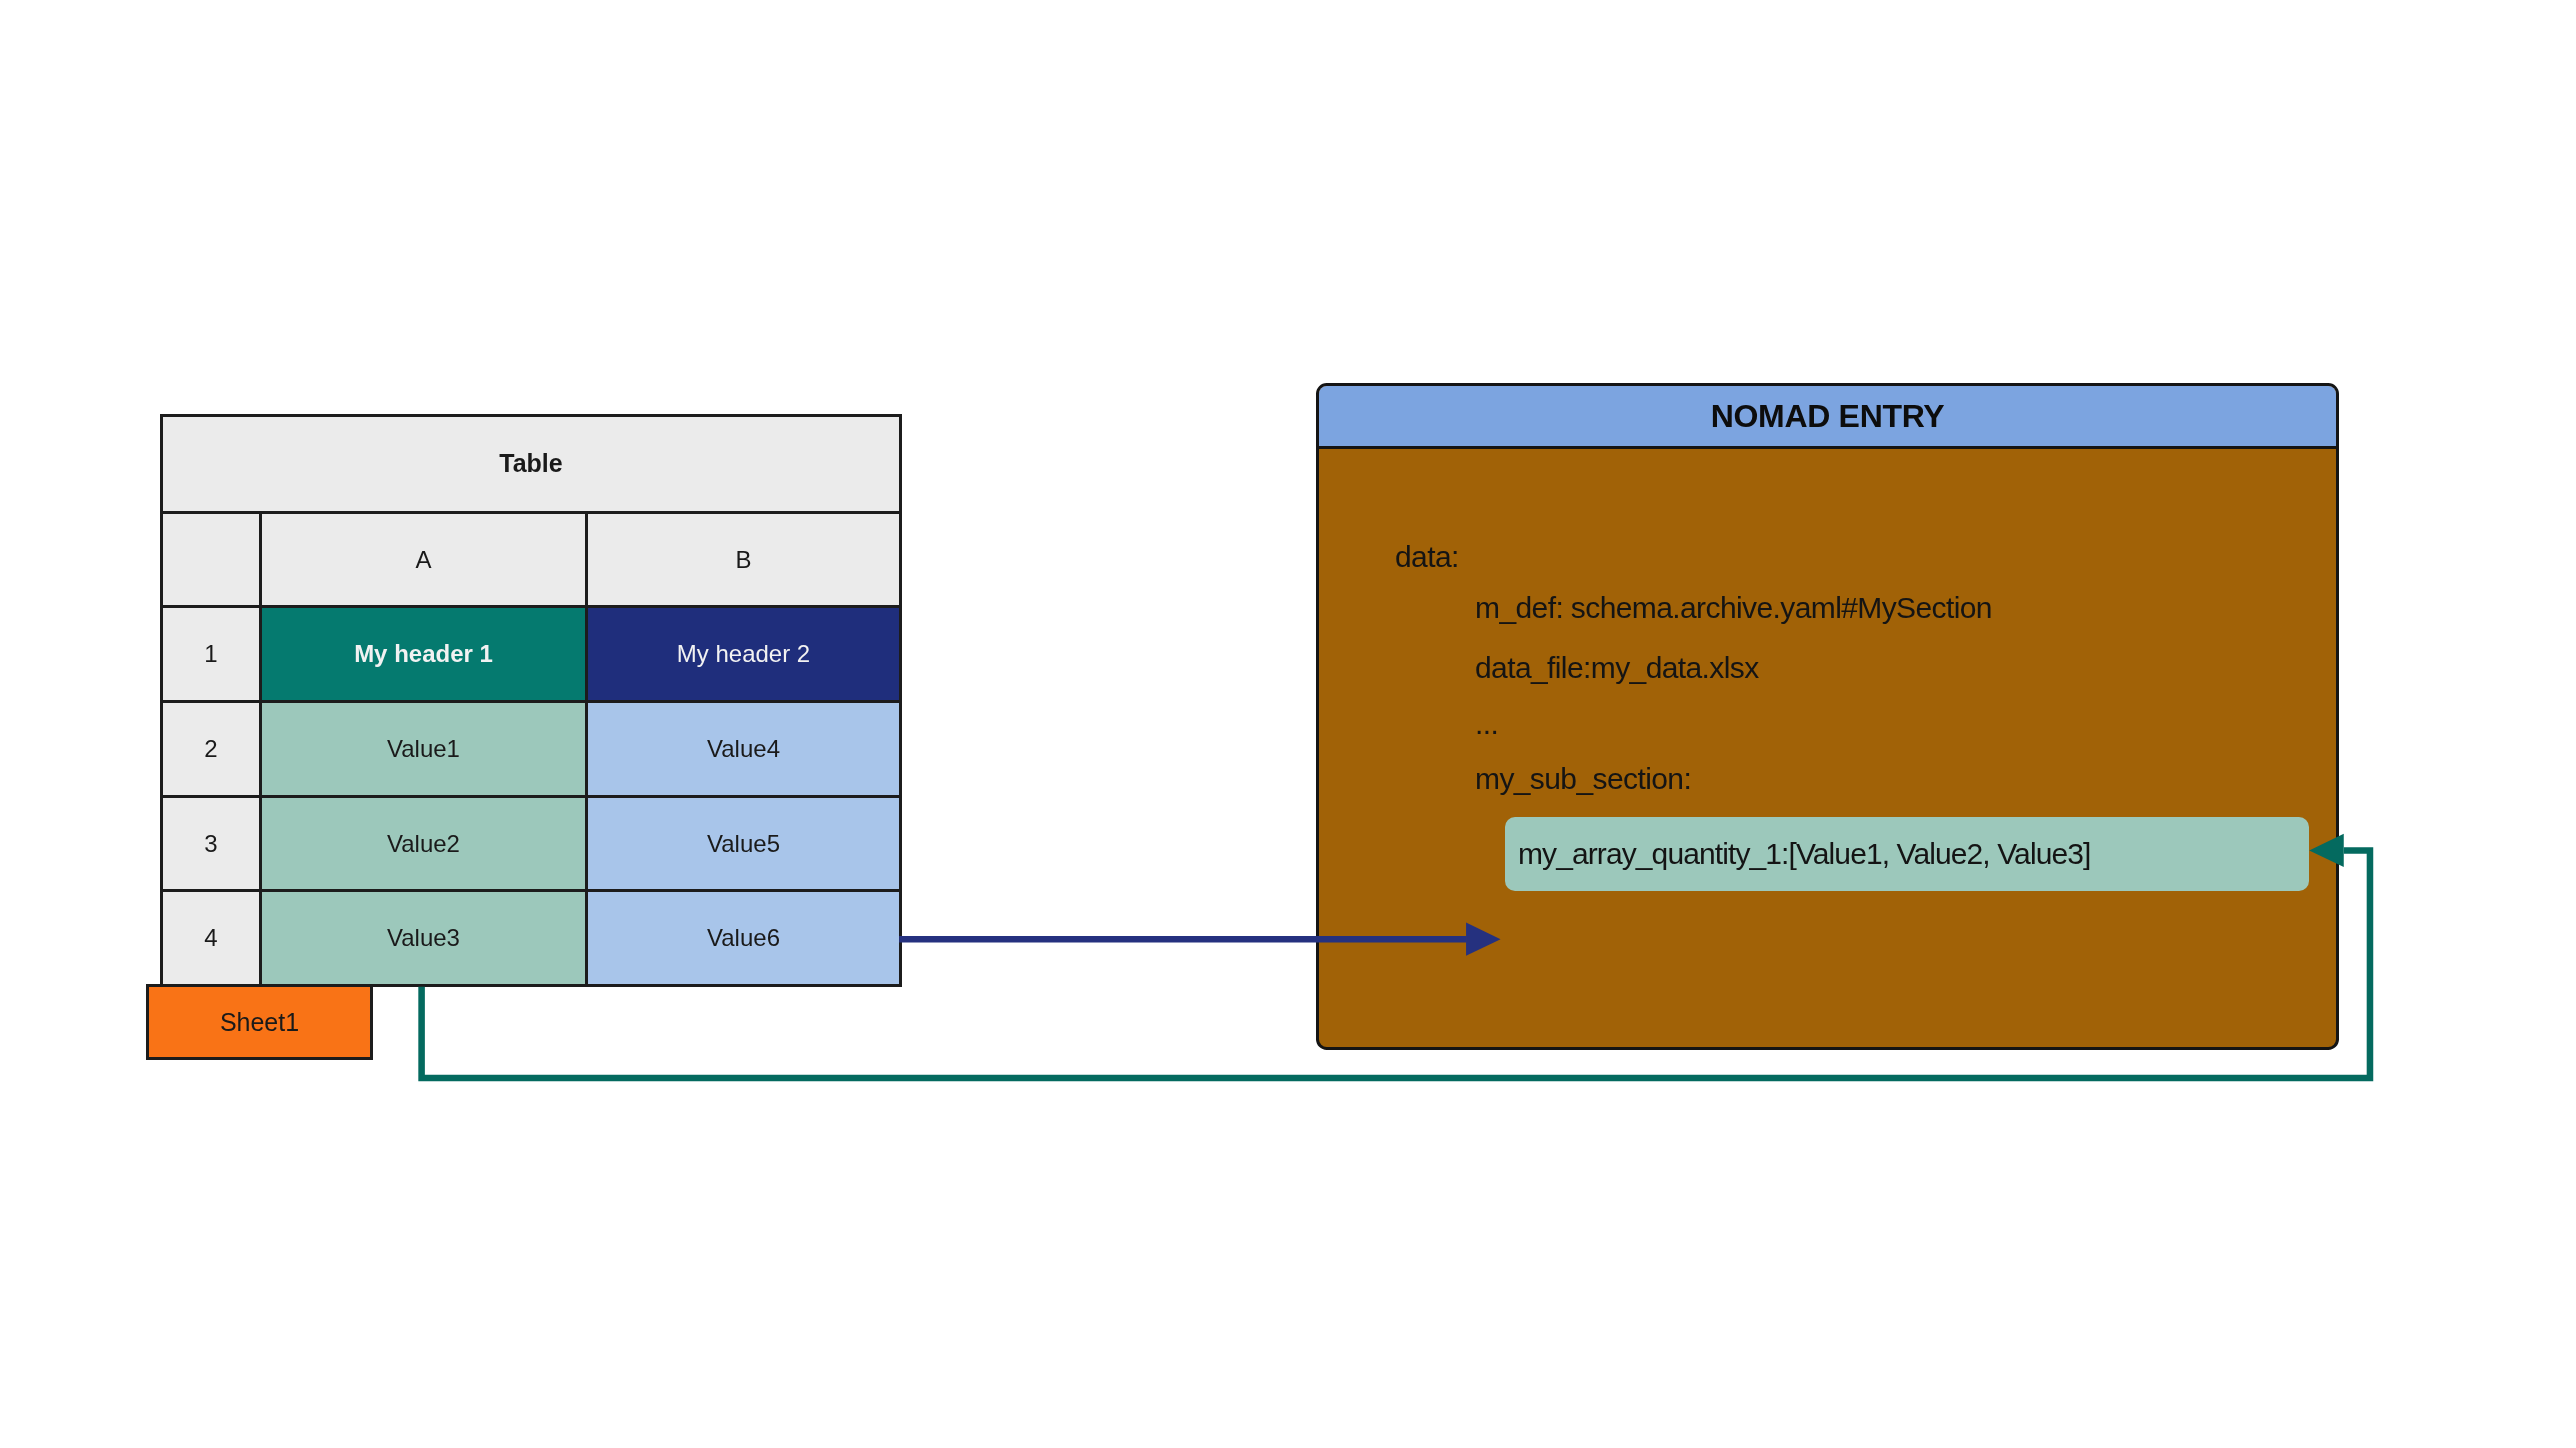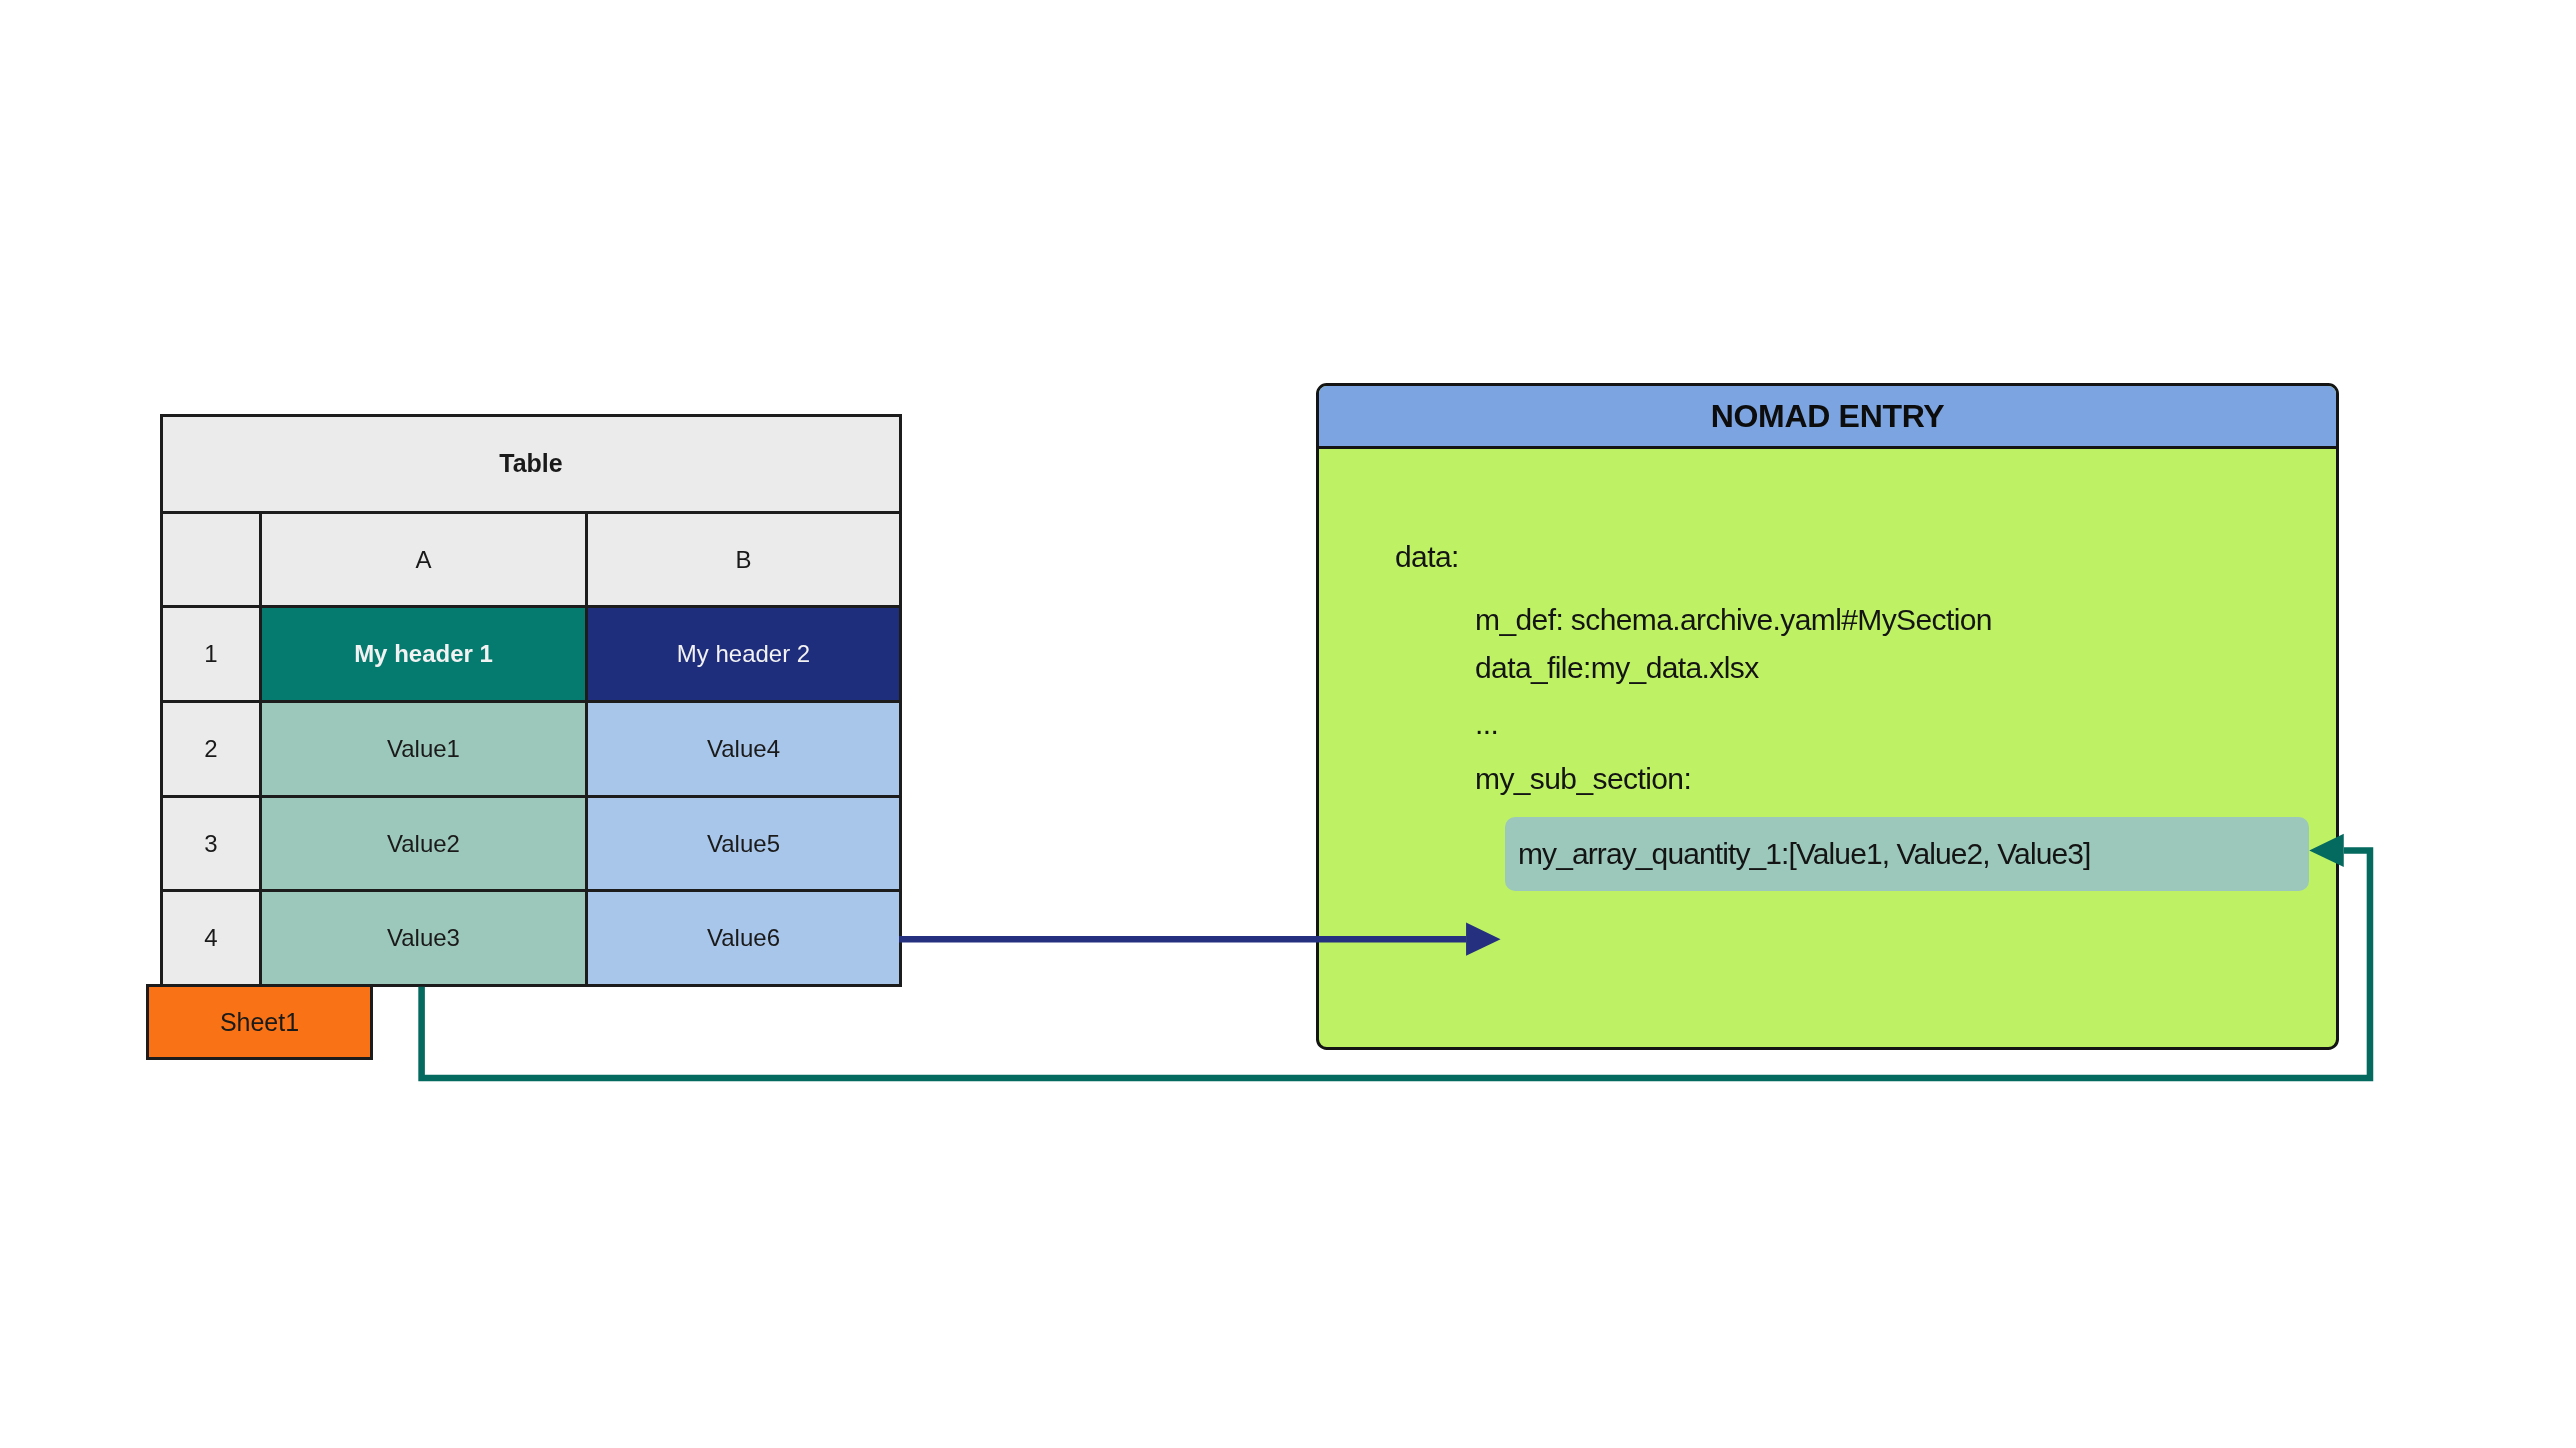--- a/index.html
+++ b/index.html
@@ -29,35 +29,35 @@
 
   .sheet-tab{
     position:absolute;left:146px;top:984px;width:227px;height:76px;
     background:#f97316;border:3px solid #1c1c1c;box-sizing:border-box;
     display:flex;align-items:center;justify-content:center;font-size:25px;
   }
 
   
   .nomad{
     position:absolute;left:1316px;top:383px;width:1023px;height:667px;
-    background:#bef264;border:3px solid #141414;border-radius:10.7px;
+    background:#a16207;border:3px solid #141414;border-radius:10.7px;
     box-sizing:border-box;overflow:hidden;
   }
   .nomad-header{
     position:absolute;left:0;top:0;right:0;height:60px;
     background:#7ca4e0;border-bottom:3px solid #141414;
     display:flex;align-items:center;justify-content:center;
     font-size:32px;font-weight:bold;color:#0d0d0d;letter-spacing:-0.3px;
   }
   .yaml-line{
     position:absolute;white-space:nowrap;font-size:30px;color:#141414;
     letter-spacing:-0.6px;transform:translateY(-50%);
   }
   .y-data{left:76px;top:171px;}
-  .y-mdef{left:156px;top:234px;}
+  .y-mdef{left:156px;top:222px;}
   .y-datafile{left:156px;top:282px;}
   .y-ellipsis{left:156px;top:338px;}
   .y-subsection{left:156px;top:393px;}
 
   .pill{
     position:absolute;left:186px;width:804px;height:74px;border-radius:12px;
     display:flex;align-items:center;box-sizing:border-box;padding-left:13px;
     font-size:30px;letter-spacing:-0.9px;white-space:nowrap;color:#141414;
   }
   .pill-green{top:431px;background:#9cc8bb;border-radius:10px;}

